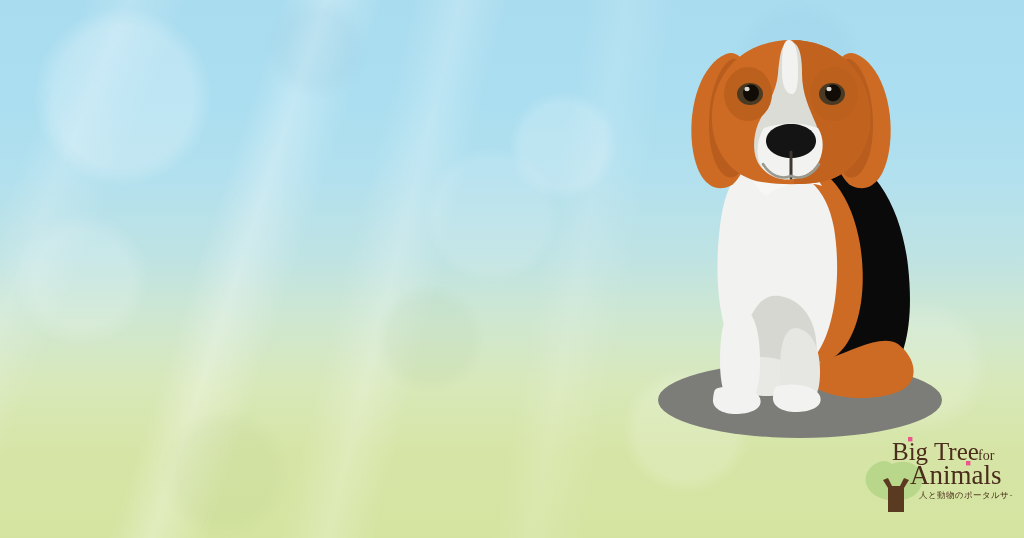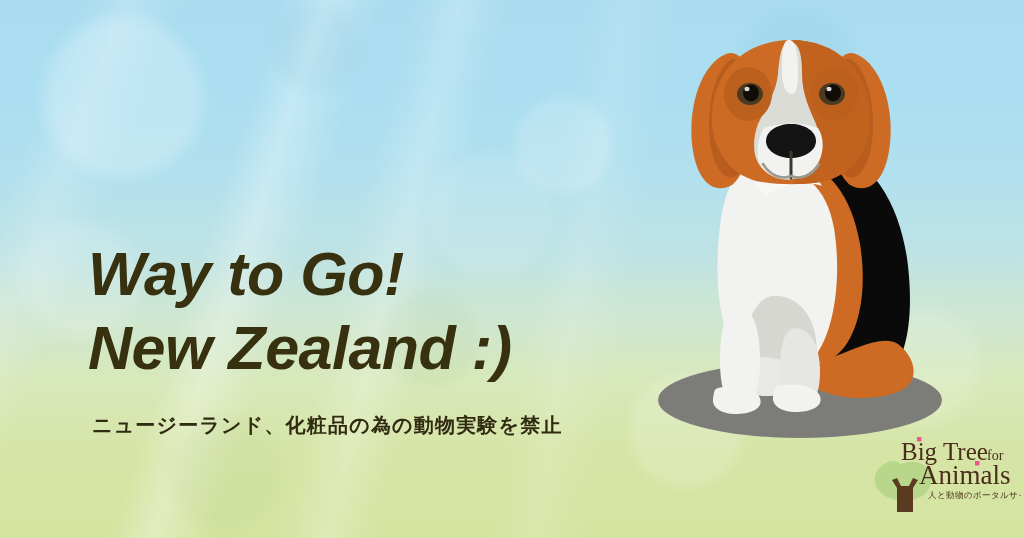--- a/index.html
+++ b/index.html
@@ -89,21 +89,21 @@
     position: absolute;
     left: 630px;
     top: 28px;
     width: 340px;
     height: 420px;
   }
   .dog-wrap svg { display: block; width: 100%; height: 100%; }
   
   .logo {
     position: absolute;
-    right: 3px;
+    right: 12px;
     bottom: 6px;
     width: 150px;
     height: 104px;
   }
   .logo svg { display:block; width:100%; height:100%; }
 </style>
 </head>
 <body>
 
 <div id="banner">
@@ -259,25 +259,20 @@
           C 148 130, 136 123, 136 113
           C 136 104, 146 96, 161 96 Z" fill="#141414"></path>
       <path d="M161 124 L 161 150" stroke="#3c3830" stroke-width="3" fill="none" stroke-linecap="round"></path>
 
       <path d="M133 136
           C 140 148, 152 152, 161 148
           C 170 152, 182 148, 189 136" stroke="#9a9a90" stroke-width="2.6" fill="none" stroke-linecap="round"></path>
     </svg>
   </div>
 
-  <div class="copy">
-    <h1 class="headline">Way to Go!
-New Zealand :)</h1>
-    <p class="subhead">ニュージーランド、化粧品の為の動物実験を禁止</p>
-  </div>
 
   <div class="logo">
     <svg viewBox="0 0 150 104" xmlns="http://www.w3.org/2000/svg">
 
       <g>
         <path d="M30 36
             C 44 30, 58 36, 60 48
             C 62 60, 54 70, 40 72
             C 26 74, 10 70, 5 58
             C 0 46, 10 34, 22 33

